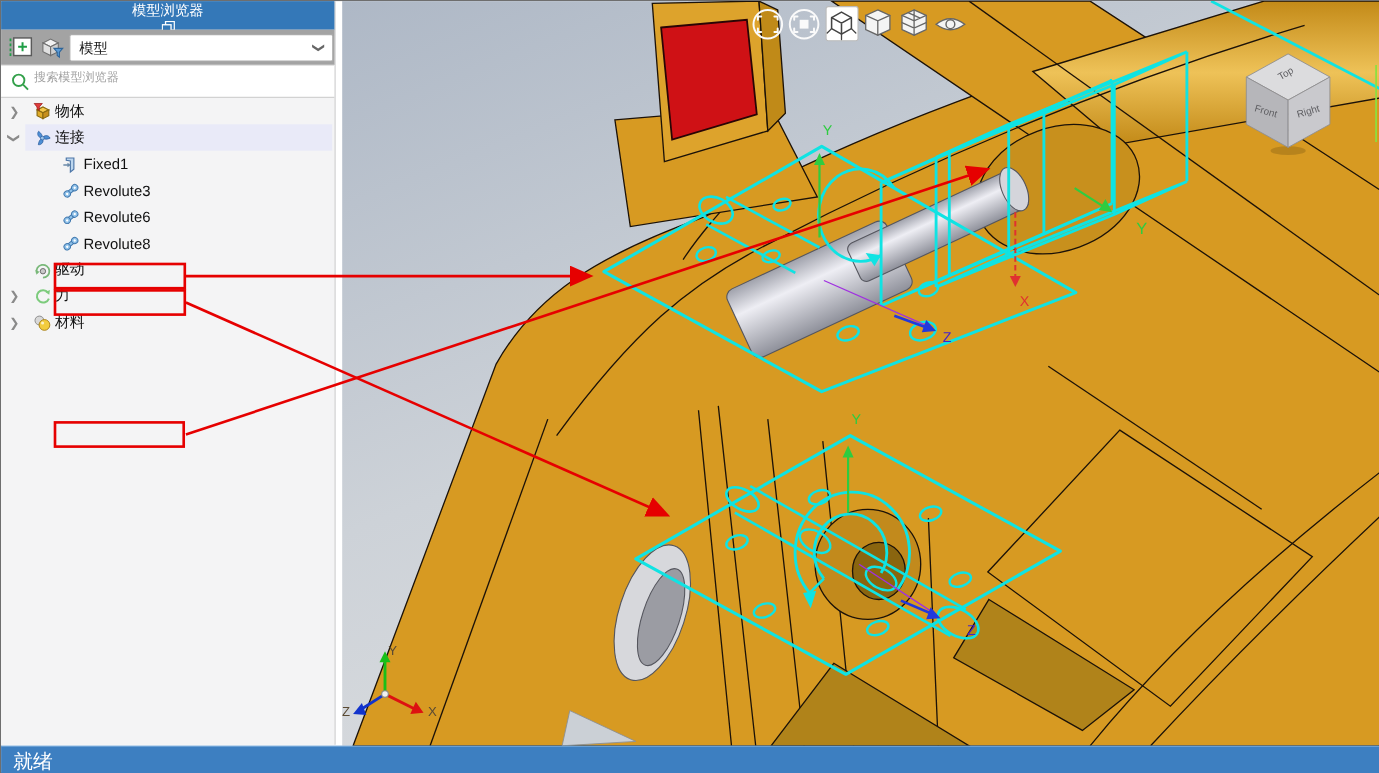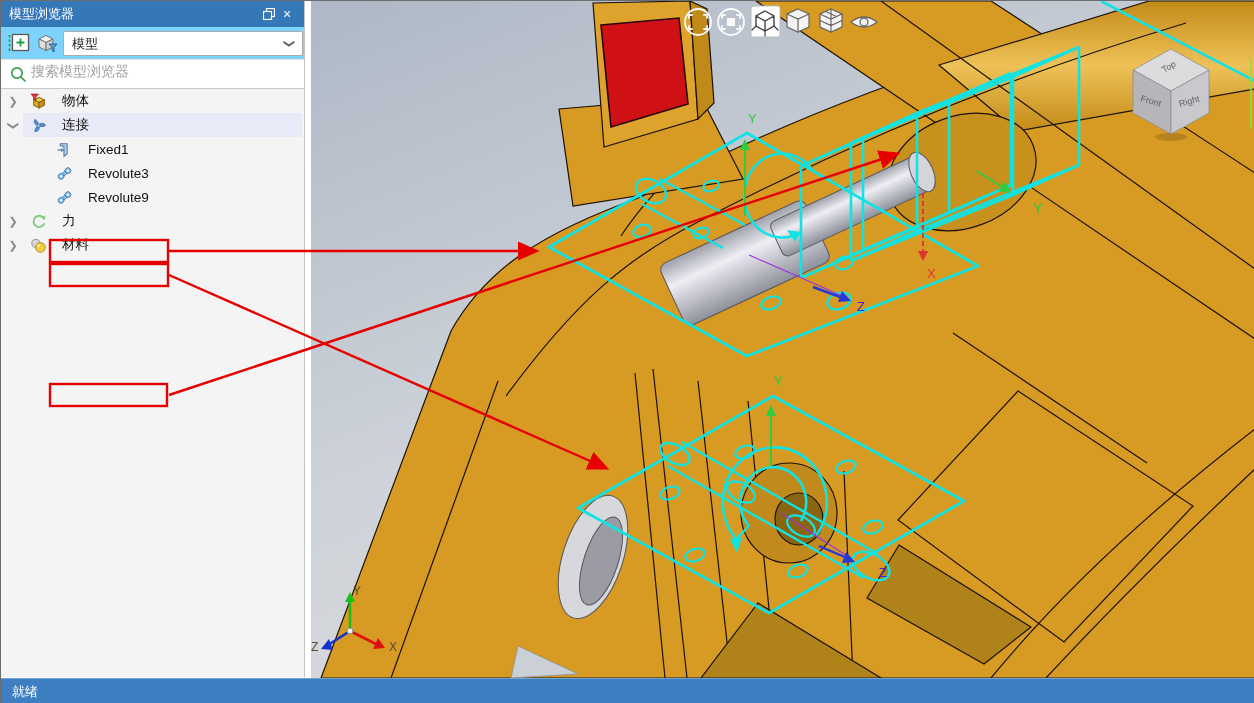--- a/index.html
+++ b/index.html
@@ -4,58 +4,58 @@
 <style>
   * { margin:0; padding:0; box-sizing:border-box; }
   html,body { width:1254px; height:703px; overflow:hidden; background:#fff;
               font-family:"Liberation Sans", sans-serif; }
   #app { position:relative; width:1254px; height:703px; border:1px solid #6e6e6e; background:#fff; }
 
   
   #panel { position:absolute; left:0; top:0; width:304px; height:676px; background:#f4f4f5;
            border-right:1px solid #c4c4c4; }
   #titlebar { position:absolute; left:0; top:0; width:100%; height:26px; background:#3478b8;
-              color:#fff; font-size:13px; display:flex; align-items:center; padding:0 8px; }
+              color:#fff; font-size:13px; display:flex; align-items:center; padding:0 8px;flex-direction:column; }
   #titlebar .title { flex:1; }
   .win-btn { width:18px; height:18px; display:flex; align-items:center; justify-content:center;
              color:#fff; font-size:14px; cursor:default; }
-  #toolbar-row { position:absolute; left:0; top:26px; width:100%; height:32px; background:#7dd3fc;padding-left:27px; }
+  #toolbar-row { position:absolute; left:0; top:26px; width:100%; height:32px; background:#a3a3a3;padding-left:27px; }
   .tb-btn { position:absolute; width:22px; height:22px; top:5px; }
   #combo { position:absolute; left:62px; top:4px; width:240px; height:25px; background:#fff;
            border:1px solid #ababab; border-radius:2px; font-size:13px; color:#1a1a1a;
            display:flex; align-items:center; padding:0 8px; }
   #combo .val { flex:1; }
   #combo .chev { color:#666; font-size:11px; transform:rotate(90deg); }
   #search-row { position:absolute; left:0; top:58px; width:100%; height:30px; background:#fff;
                 border-top:1px solid #e3e3e3; border-bottom:1px solid #c9c9c9; }
   #search-input { position:absolute; left:30px; top:1px; width:266px; height:20px; border:0;
-                  outline:none; font-size:14px; color:#333; font-family:Liberation Sans, sans-serif; background:transparent; }
+                  outline:none; font-size:11px; color:#333; font-family:Liberation Serif, serif; background:transparent; }
   #search-input::placeholder { color:#a2a2a2; }
 
   #tree { position:absolute; left:0; top:88px; width:100%; bottom:0; background:#f4f4f5; }
   .row { position:relative; height:24px; display:flex; align-items:center; font-size:13.5px; color:#101010; }
   .row .hl { position:absolute; top:0; bottom:0; z-index:0; }
   .row.tint .hl { left:22px; right:2px; background:#e9eaf8; }
   .row.sel .hl { left:48px; right:2px; background:#abd7f5; }
   .row.sel.focus .hl { left:51px; right:4px; background:#abd7f5; border:1px dotted #3a3a3a; }
   .row > * { z-index:1; }
   .chevron { width:16px; margin-left:4px; color:#8a8a8a; font-size:11px; text-align:center; }
   .chevron.exp { transform:rotate(90deg); }
   .ticon { width:18px; height:18px; display:flex; align-items:center; justify-content:center; }
   .lvl0 .ticon { margin-left:8px; }
   .lvl1 .ticon { margin-left:54px; }
-  .tlabel { margin-left:15px; white-space:nowrap; }
+  .tlabel { margin-left:3px; white-space:nowrap; }
 
   
   #viewport { position:absolute; left:310px; top:0; width:944px; height:677px; }
   #overlay { position:absolute; left:0; top:0; width:1254px; height:703px; pointer-events:none; z-index:50; }
 
   
   #statusbar { position:absolute; left:0; top:677px; width:1254px; height:26px; background:#3d7fc1;
-               border-top:1px solid #6ea3d6; color:#fff; font-size:13px; display:flex;
+               border-top:1px solid #6ea3d6; color:#fff; font-size:18px; display:flex;
                align-items:center; padding:0 11px; }
   svg text { font-family:"Liberation Sans", sans-serif; }
 </style>
 </head>
 <body>
 
 <div id="app">
 
   <div id="panel">
     <div id="titlebar">
@@ -160,21 +160,48 @@
             <svg width="17" height="17" viewBox="0 0 16 16">
               <g transform="rotate(-40 8 8)">
                 <rect x="2.2" y="6.6" width="11.6" height="2.8" rx="1.4" fill="#8fc1e9" stroke="#3e76ad" stroke-width="0.8"></rect>
                 <circle cx="3.8" cy="8" r="2.7" fill="#8fc1e9" stroke="#3e76ad" stroke-width="0.8"></circle>
                 <circle cx="12.2" cy="8" r="2.7" fill="#8fc1e9" stroke="#3e76ad" stroke-width="0.8"></circle>
                 <circle cx="3.8" cy="8" r="1" fill="#fff"></circle>
                 <circle cx="12.2" cy="8" r="1" fill="#fff"></circle>
               </g>
             </svg>
           </span>
-          <span class="tlabel">Revolute9</span>
+          <span class="tlabel">Revolute6</span>
+        </div>
+        <div class="row lvl1">
+          <div class="hl"></div>
+          <span class="ticon">
+            <svg width="17" height="17" viewBox="0 0 16 16">
+              <g transform="rotate(-40 8 8)">
+                <rect x="2.2" y="6.6" width="11.6" height="2.8" rx="1.4" fill="#8fc1e9" stroke="#3e76ad" stroke-width="0.8"></rect>
+                <circle cx="3.8" cy="8" r="2.7" fill="#8fc1e9" stroke="#3e76ad" stroke-width="0.8"></circle>
+                <circle cx="12.2" cy="8" r="2.7" fill="#8fc1e9" stroke="#3e76ad" stroke-width="0.8"></circle>
+                <circle cx="3.8" cy="8" r="1" fill="#fff"></circle>
+                <circle cx="12.2" cy="8" r="1" fill="#fff"></circle>
+              </g>
+            </svg>
+          </span>
+          <span class="tlabel">Revolute8</span>
+        </div>
+        <div class="row lvl0">
+          <div class="hl"></div>
+          <span class="chevron"></span>
+          <span class="ticon">
+            <svg width="17" height="17" viewBox="0 0 16 16">
+              <circle cx="8.5" cy="9" r="2.3" fill="#c9c9c9" stroke="#666" stroke-width="0.8"></circle>
+              <path d="M3.2 10.5A5.5 5.5 0 1 1 8.5 14.5" fill="none" stroke="#79b879" stroke-width="1.5"></path>
+              <path d="M2 8l1 4 2.6-2.6z" fill="#79b879"></path>
+            </svg>
+          </span>
+          <span class="tlabel">驱动</span>
         </div>
         <div class="row lvl0">
           <div class="hl"></div>
           <span class="chevron">❯</span>
           <span class="ticon">
             <svg width="17" height="17" viewBox="0 0 16 16">
               <path d="M12.8 4.6A5.3 5.3 0 1 0 13.6 9.8" fill="none" stroke="#7ccb7c" stroke-width="1.7"></path>
               <path d="M14.5 2.4l-0.6 4.2-3.4-2.4z" fill="#7ccb7c"></path>
             </svg>
           </span>

